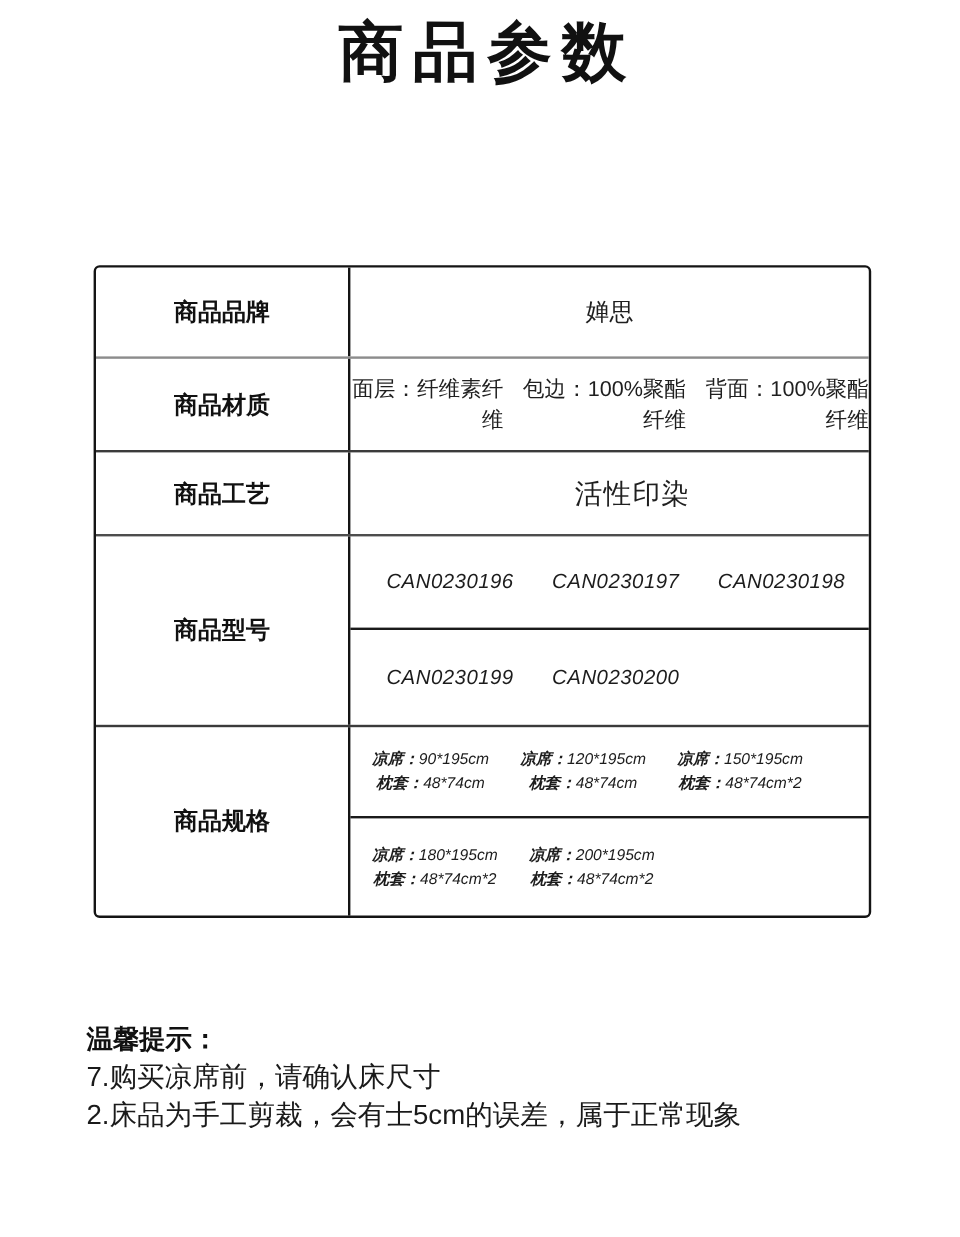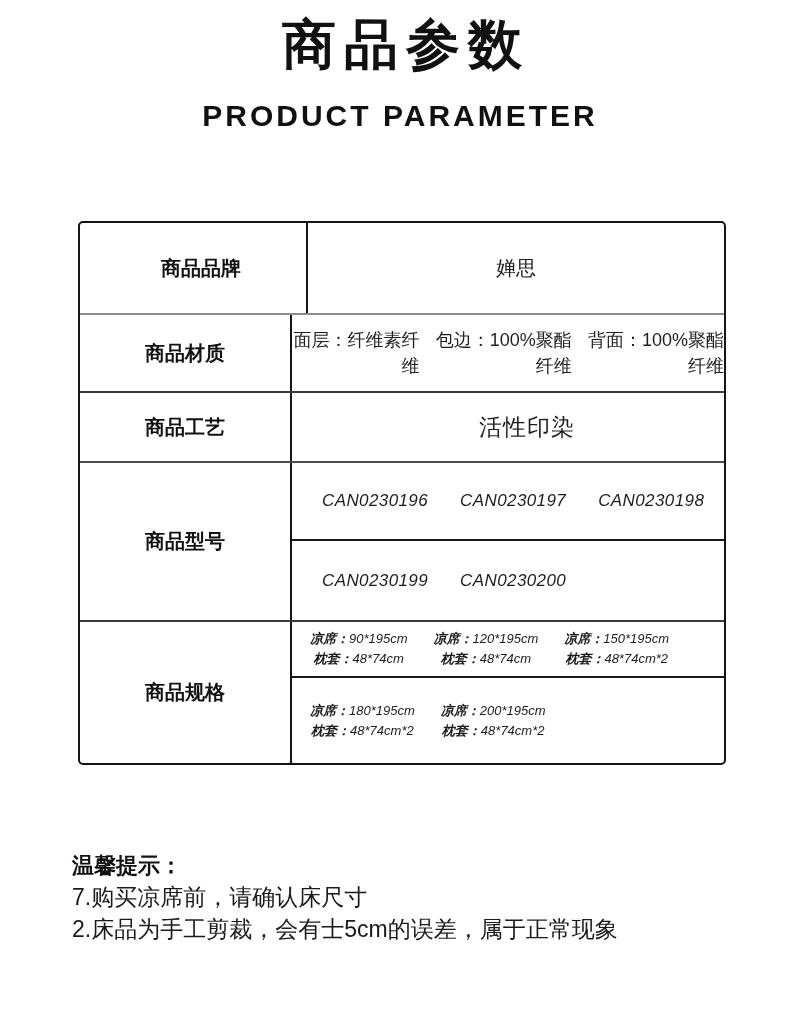--- a/index.html
+++ b/index.html
@@ -16,53 +16,52 @@
   
   .spec-table { position:absolute; left:78px; top:221px; width:648px; height:544px;
                 border:2px solid #141414; border-radius:5px; display:flex; flex-direction:column; background:#fff; }
   .trow { display:flex; width:100%; }
   .tlabel { flex:0 0 212px; width:212px; border-right:2px solid #141414;
             display:flex; align-items:center; justify-content:center;
             font-size:20px; font-weight:700; color:#111; }
   .tvalue { flex:1; display:flex; align-items:center; justify-content:center;
             font-size:20px; color:#1f1f1f; }
 
-  .row-brand    { height:90px;padding-left:16px; }
+  .row-brand    { height:74px; }
   .row-material { height:78px; border-top:2px solid #8c8c8c; }
   .row-craft    { height:70px; border-top:2px solid #3b3b3b; }
   .row-model    { height:159px; border-top:2px solid #4d4d4d; }
   .row-spec     { flex:1; border-top:2px solid #3b3b3b; }
 
   .material-lines { font-size:18px; line-height:26px; text-align:right; }
   .craft-value { font-size:23px; letter-spacing:1px;margin-left:38px; }
 
   .model-cell, .spec-cell { flex-direction:column; align-items:stretch; justify-content:flex-start; padding:0;font-style:italic; }
   .model-sub { display:flex; align-items:center; padding-left:30px; gap:32px;
                font-size:17px; letter-spacing:0.4px; color:#1c1c1c; }
   .model-sub.sub-a { height:76px; }
   .model-sub.sub-b { flex:1; border-top:2px solid #1a1a1a; }
 
   .spec-sub { display:flex; align-items:center; padding-left:18px; gap:26px; }
-  .spec-sub.sub-a { height:54px; }
+  .spec-sub.sub-a { height:74px; }
   .spec-sub.sub-b { flex:1; border-top:2px solid #1a1a1a; }
   .spec-item { font-size:13px; line-height:20px; text-align:center; color:#1c1c1c; }
   .spec-item b { font-weight:700; }
 
   
   .tips { position:absolute; left:72px; top:851px; width:640px; }
   .tips-heading { font-size:22px; font-weight:800; line-height:30px; color:#111; }
   .tips-line { font-size:23px; line-height:32px; font-weight:400; color:#1a1a1a; }
 </style>
 </head>
 <body>
 
 <div class="page">
 
   <h1 class="title">商品参数</h1>
-  <div class="subtitle">PRODUCT PARAMETER</div>
 
   <div class="spec-table">
 
     <div class="trow row-brand">
       <div class="tlabel">商品品牌</div>
       <div class="tvalue">婵思</div>
     </div>
 
     <div class="trow row-material">
       <div class="tlabel">商品材质</div>

